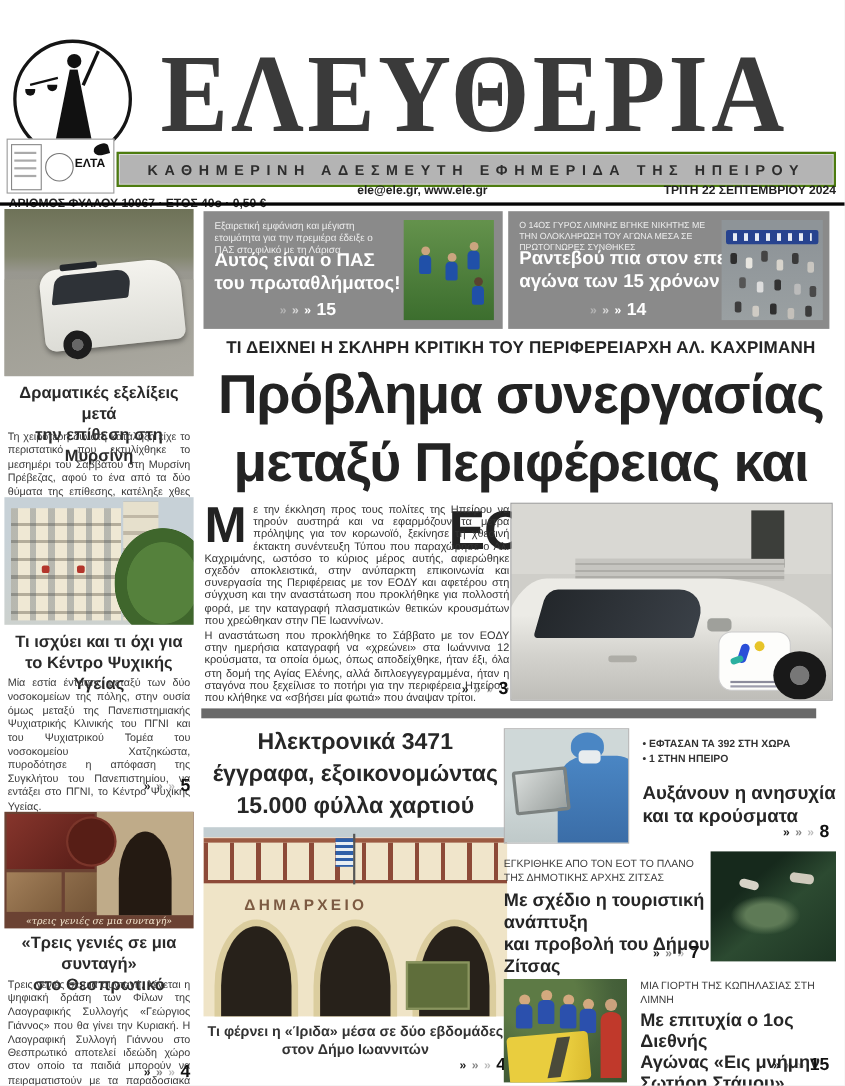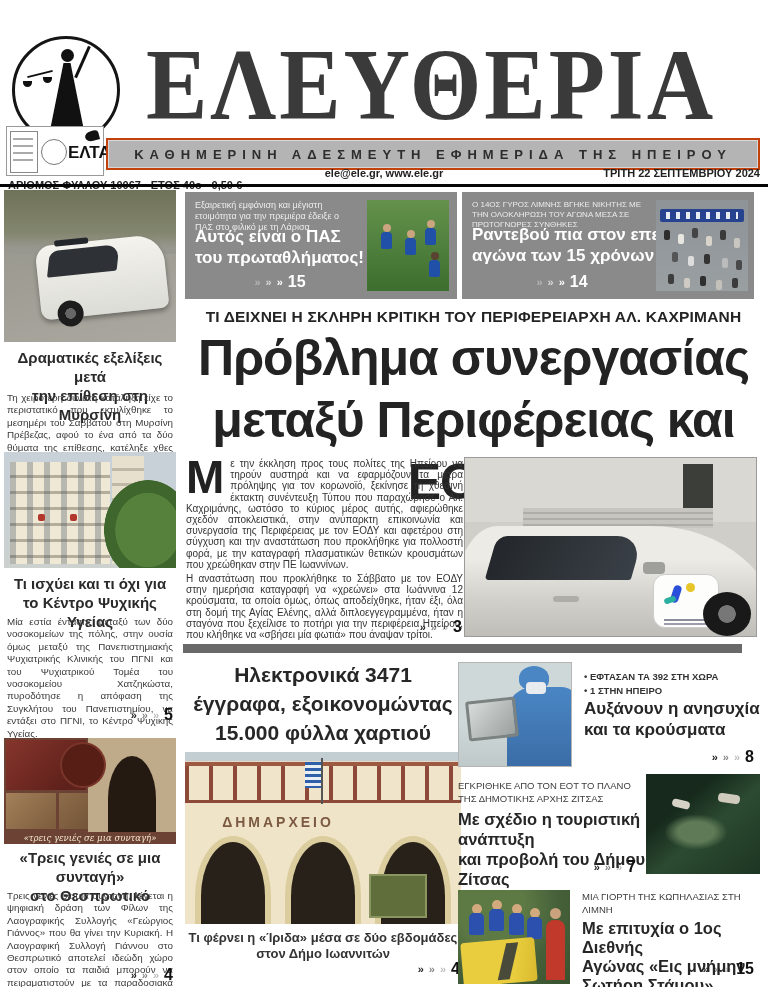--- a/index.html
+++ b/index.html
@@ -17,23 +17,23 @@
   .j-body{position:absolute;left:30px;top:24px;width:44px;height:66px;background:#111;
           clip-path:polygon(42% 0,58% 0,88% 100%,12% 100%);}
   .j-arm{position:absolute;left:66px;top:6px;width:3px;height:34px;background:#111;transform:rotate(24deg);}
   .j-bar{position:absolute;left:12px;top:34px;width:26px;height:2px;background:#111;transform:rotate(-14deg);}
   .j-pan1{position:absolute;left:8px;top:42px;width:9px;height:6px;background:#111;border-radius:0 0 9px 9px;}
   .j-pan2{position:absolute;left:28px;top:38px;width:9px;height:6px;background:#111;border-radius:0 0 9px 9px;}
   .stampbox{left:6px;top:126px;width:96px;height:48px;border:1px solid #999;background:#fff;}
   .mini-permit{position:absolute;left:3px;top:4px;width:26px;height:40px;border:1px solid #888;}
   .mini-line{position:absolute;left:2px;width:20px;height:2px;background:#aaa;}
   .stamp-circle{position:absolute;left:34px;top:12px;width:24px;height:24px;border:1px solid #777;border-radius:50%;}
-  .elta{position:absolute;left:61px;top:16px;font-size:17px;font-weight:bold;color:#111;}
+  .elta{position:absolute;left:61px;top:16px;font-size:11px;font-weight:bold;color:#111;}
   .swan{position:absolute;left:78px;top:4px;width:14px;height:10px;background:#111;border-radius:60% 40% 0 60%;transform:rotate(-15deg);}
-  .tagbar{left:106px;top:138px;width:650px;height:28px;background:#b4b4b4;border:2px solid #c2410c;
+  .tagbar{left:106px;top:138px;width:650px;height:28px;background:#b4b4b4;border:2px solid #4d7c0f;
           box-shadow:inset 0 0 0 1px #d8d8d8;display:flex;align-items:center;justify-content:center;}
   .tagbar span{font-size:13px;font-weight:bold;letter-spacing:6px;color:#2d2d2d;}
   .inforow{top:167px;left:0;width:100%;height:16px;font-size:11px;font-weight:bold;color:#222;}
   .info-left{position:absolute;left:8px;top:12px;}
   .info-center{position:absolute;left:0;right:0;top:0;text-align:center;}
   .info-right{position:absolute;right:8px;top:0;}
   .toprule{left:0;top:184px;width:768px;height:3px;background:#050505;}
 
   
   .teaser{background:#8a8a8a;}
@@ -74,21 +74,21 @@
   
   .bm-head{left:186px;top:660px;width:274px;text-align:center;font-weight:bold;font-size:21px;line-height:29px;color:#272727;}
   .bm-caption{left:185px;top:930px;width:276px;text-align:center;font-weight:bold;font-size:13px;line-height:16px;color:#333;}
   .bm-pager{left:290px;top:960px;width:170px;}
 
   
   .r-kicker{font-weight:normal;font-size:9.5px;line-height:13px;color:#3c3c3c;}
   .r-title{font-weight:bold;font-size:16.5px;line-height:20px;color:#262626;}
   .r1-text{left:584px;top:670px;width:176px;}
   .r1-bullets div{font-weight:bold;font-size:9.5px;line-height:14px;color:#333;}
-  .r1-title{margin-top:0;font-size:17px;line-height:21px;}
+  .r1-title{margin-top:12px;font-size:17px;line-height:21px;}
   .r1-pager{left:590px;top:748px;width:164px;}
   .r2-text{left:458px;top:779px;width:188px;}
   .r2-title{margin-top:4px;}
   .r2-pager{left:458px;top:858px;width:178px;}
   .r3-text{left:582px;top:890px;width:180px;}
   .r3-title{margin-top:3px;font-size:16.5px;line-height:19px;}
   .r3-pager{left:582px;top:960px;width:172px;}
 
   
   .ph{position:absolute;overflow:hidden;}

